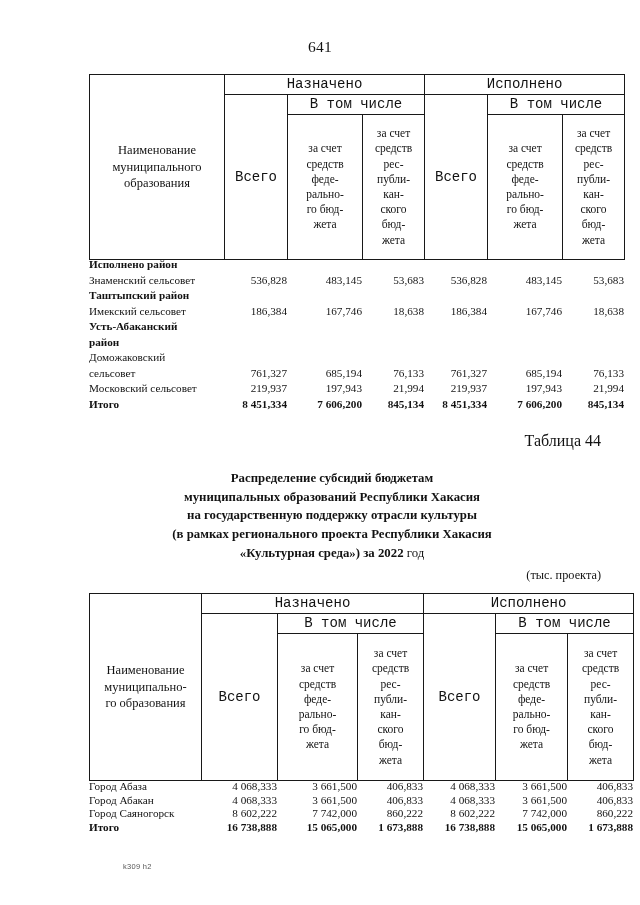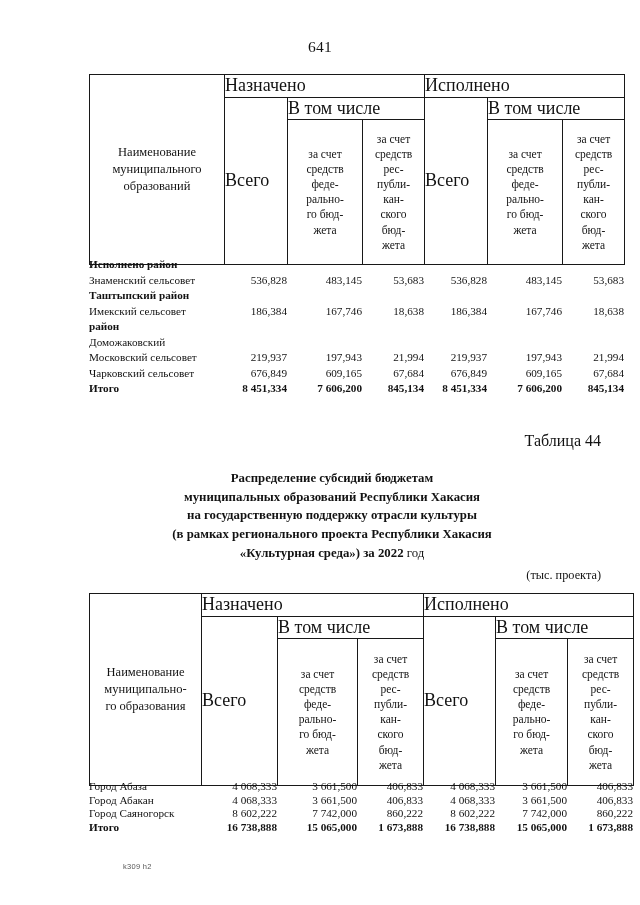--- a/index.html
+++ b/index.html
@@ -42,23 +42,24 @@
     font-size: 11px;
     line-height: 1.16;
   }
   .tbl td, .tbl th {
     border: 1px solid #1a1a1a;
     padding: 0;
     vertical-align: middle;
     font-weight: normal;
   }
   .tbl .hd {
-    text-align: left;
-    font-size: 18px;
+    text-align: center;
+    font-size: 14px;
     line-height: 1.2;
+    font-family: Liberation Mono, monospace;
   }
   .tbl .hd-stack {
     text-align: center;
     font-size: 11.5px;
     line-height: 1.32;
     padding: 2px 1px;
     margin-top: 20px;
   }
   .tbl .hd-name {
     text-align: center;
@@ -151,21 +152,21 @@
         <col style="width:62px">
       <col style="width:63px">
         <col style="width:75px">
         <col style="width:62px">
     </colgroup>
     <tbody>
       <tr>
         <td rowspan="3" class="hd-name">
           <div>Наименование</div>
           <div>муниципального</div>
-          <div>образований</div>
+          <div>образования</div>
         </td>
         <td colspan="3" class="hd" style="height:19px">Назначено</td>
         <td colspan="3" class="hd" style="height:19px">Исполнено</td>
       </tr>
       <tr>
         <td rowspan="2" class="hd">Всего</td>
         <td colspan="2" class="hd" style="height:19px">В том числе</td>
         <td rowspan="2" class="hd">Всего</td>
         <td colspan="2" class="hd" style="height:19px">В том числе</td>
       </tr>
@@ -251,54 +252,63 @@
         <tr style="height: 15.5px;">
           <td class="lbl">Имекский сельсовет</td>
           <td class="num">186,384</td>
           <td class="num">167,746</td>
           <td class="num">18,638</td>
           <td class="num">186,384</td>
           <td class="num">167,746</td>
           <td class="num">18,638</td>
         </tr>
         <tr style="height: 15.5px;">
+          <td class="lbl b">Усть-Абаканский</td>
+          <td class="num"></td>
+          <td class="num"></td>
+          <td class="num"></td>
+          <td class="num"></td>
+          <td class="num"></td>
+          <td class="num"></td>
+        </tr>
+        <tr style="height: 15.5px;">
           <td class="lbl b">район</td>
           <td class="num"></td>
           <td class="num"></td>
           <td class="num"></td>
           <td class="num"></td>
           <td class="num"></td>
           <td class="num"></td>
         </tr>
         <tr style="height: 15.5px;">
           <td class="lbl">Доможаковский</td>
           <td class="num"></td>
           <td class="num"></td>
           <td class="num"></td>
           <td class="num"></td>
           <td class="num"></td>
           <td class="num"></td>
+        </tr>
+        <tr style="height: 15.5px;">
+          <td class="lbl">сельсовет</td>
+          <td class="num">761,327</td>
+          <td class="num">685,194</td>
+          <td class="num">76,133</td>
+          <td class="num">761,327</td>
+          <td class="num">685,194</td>
+          <td class="num">76,133</td>
         </tr>
         <tr style="height: 15.5px;">
           <td class="lbl">Московский сельсовет</td>
           <td class="num">219,937</td>
           <td class="num">197,943</td>
           <td class="num">21,994</td>
           <td class="num">219,937</td>
           <td class="num">197,943</td>
           <td class="num">21,994</td>
-        </tr>
-        <tr style="height: 15.5px;">
-          <td class="lbl">Чарковский сельсовет</td>
-          <td class="num">676,849</td>
-          <td class="num">609,165</td>
-          <td class="num">67,684</td>
-          <td class="num">676,849</td>
-          <td class="num">609,165</td>
-          <td class="num">67,684</td>
         </tr>
         <tr style="height: 15.5px;">
           <td class="lbl b">Итого</td>
           <td class="num b">8 451,334</td>
           <td class="num b">7 606,200</td>
           <td class="num b">845,134</td>
           <td class="num b">8 451,334</td>
           <td class="num b">7 606,200</td>
           <td class="num b">845,134</td>
         </tr>

